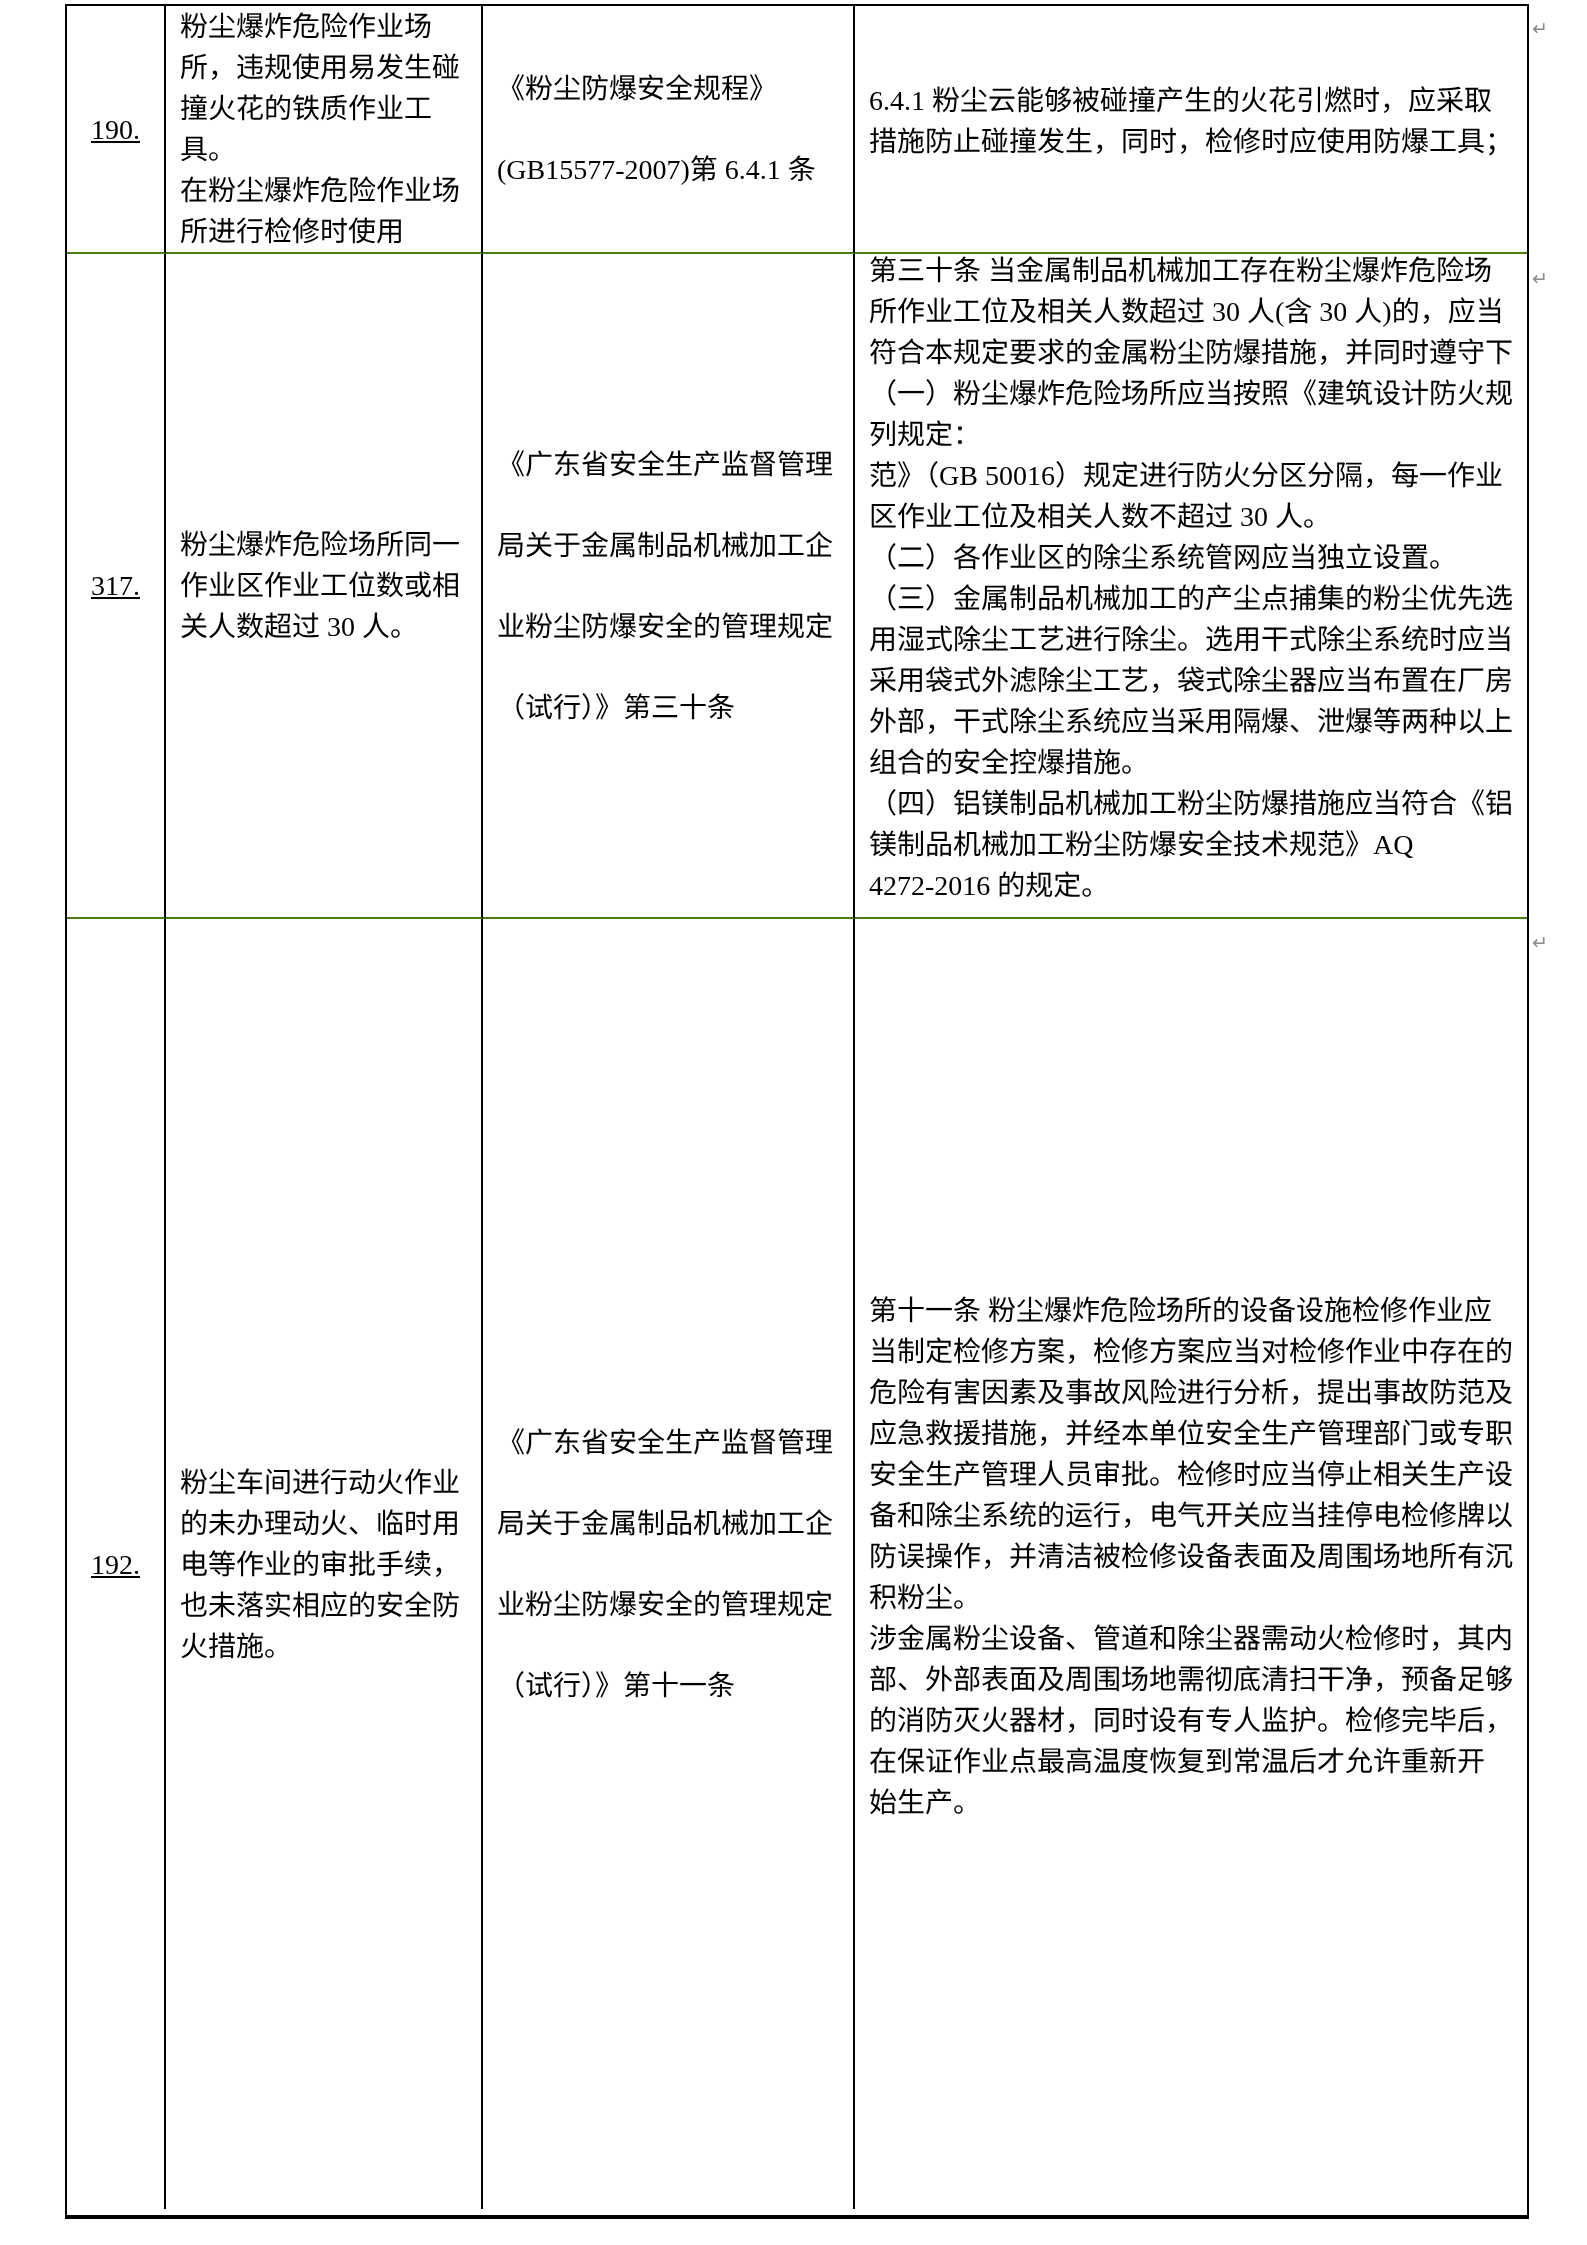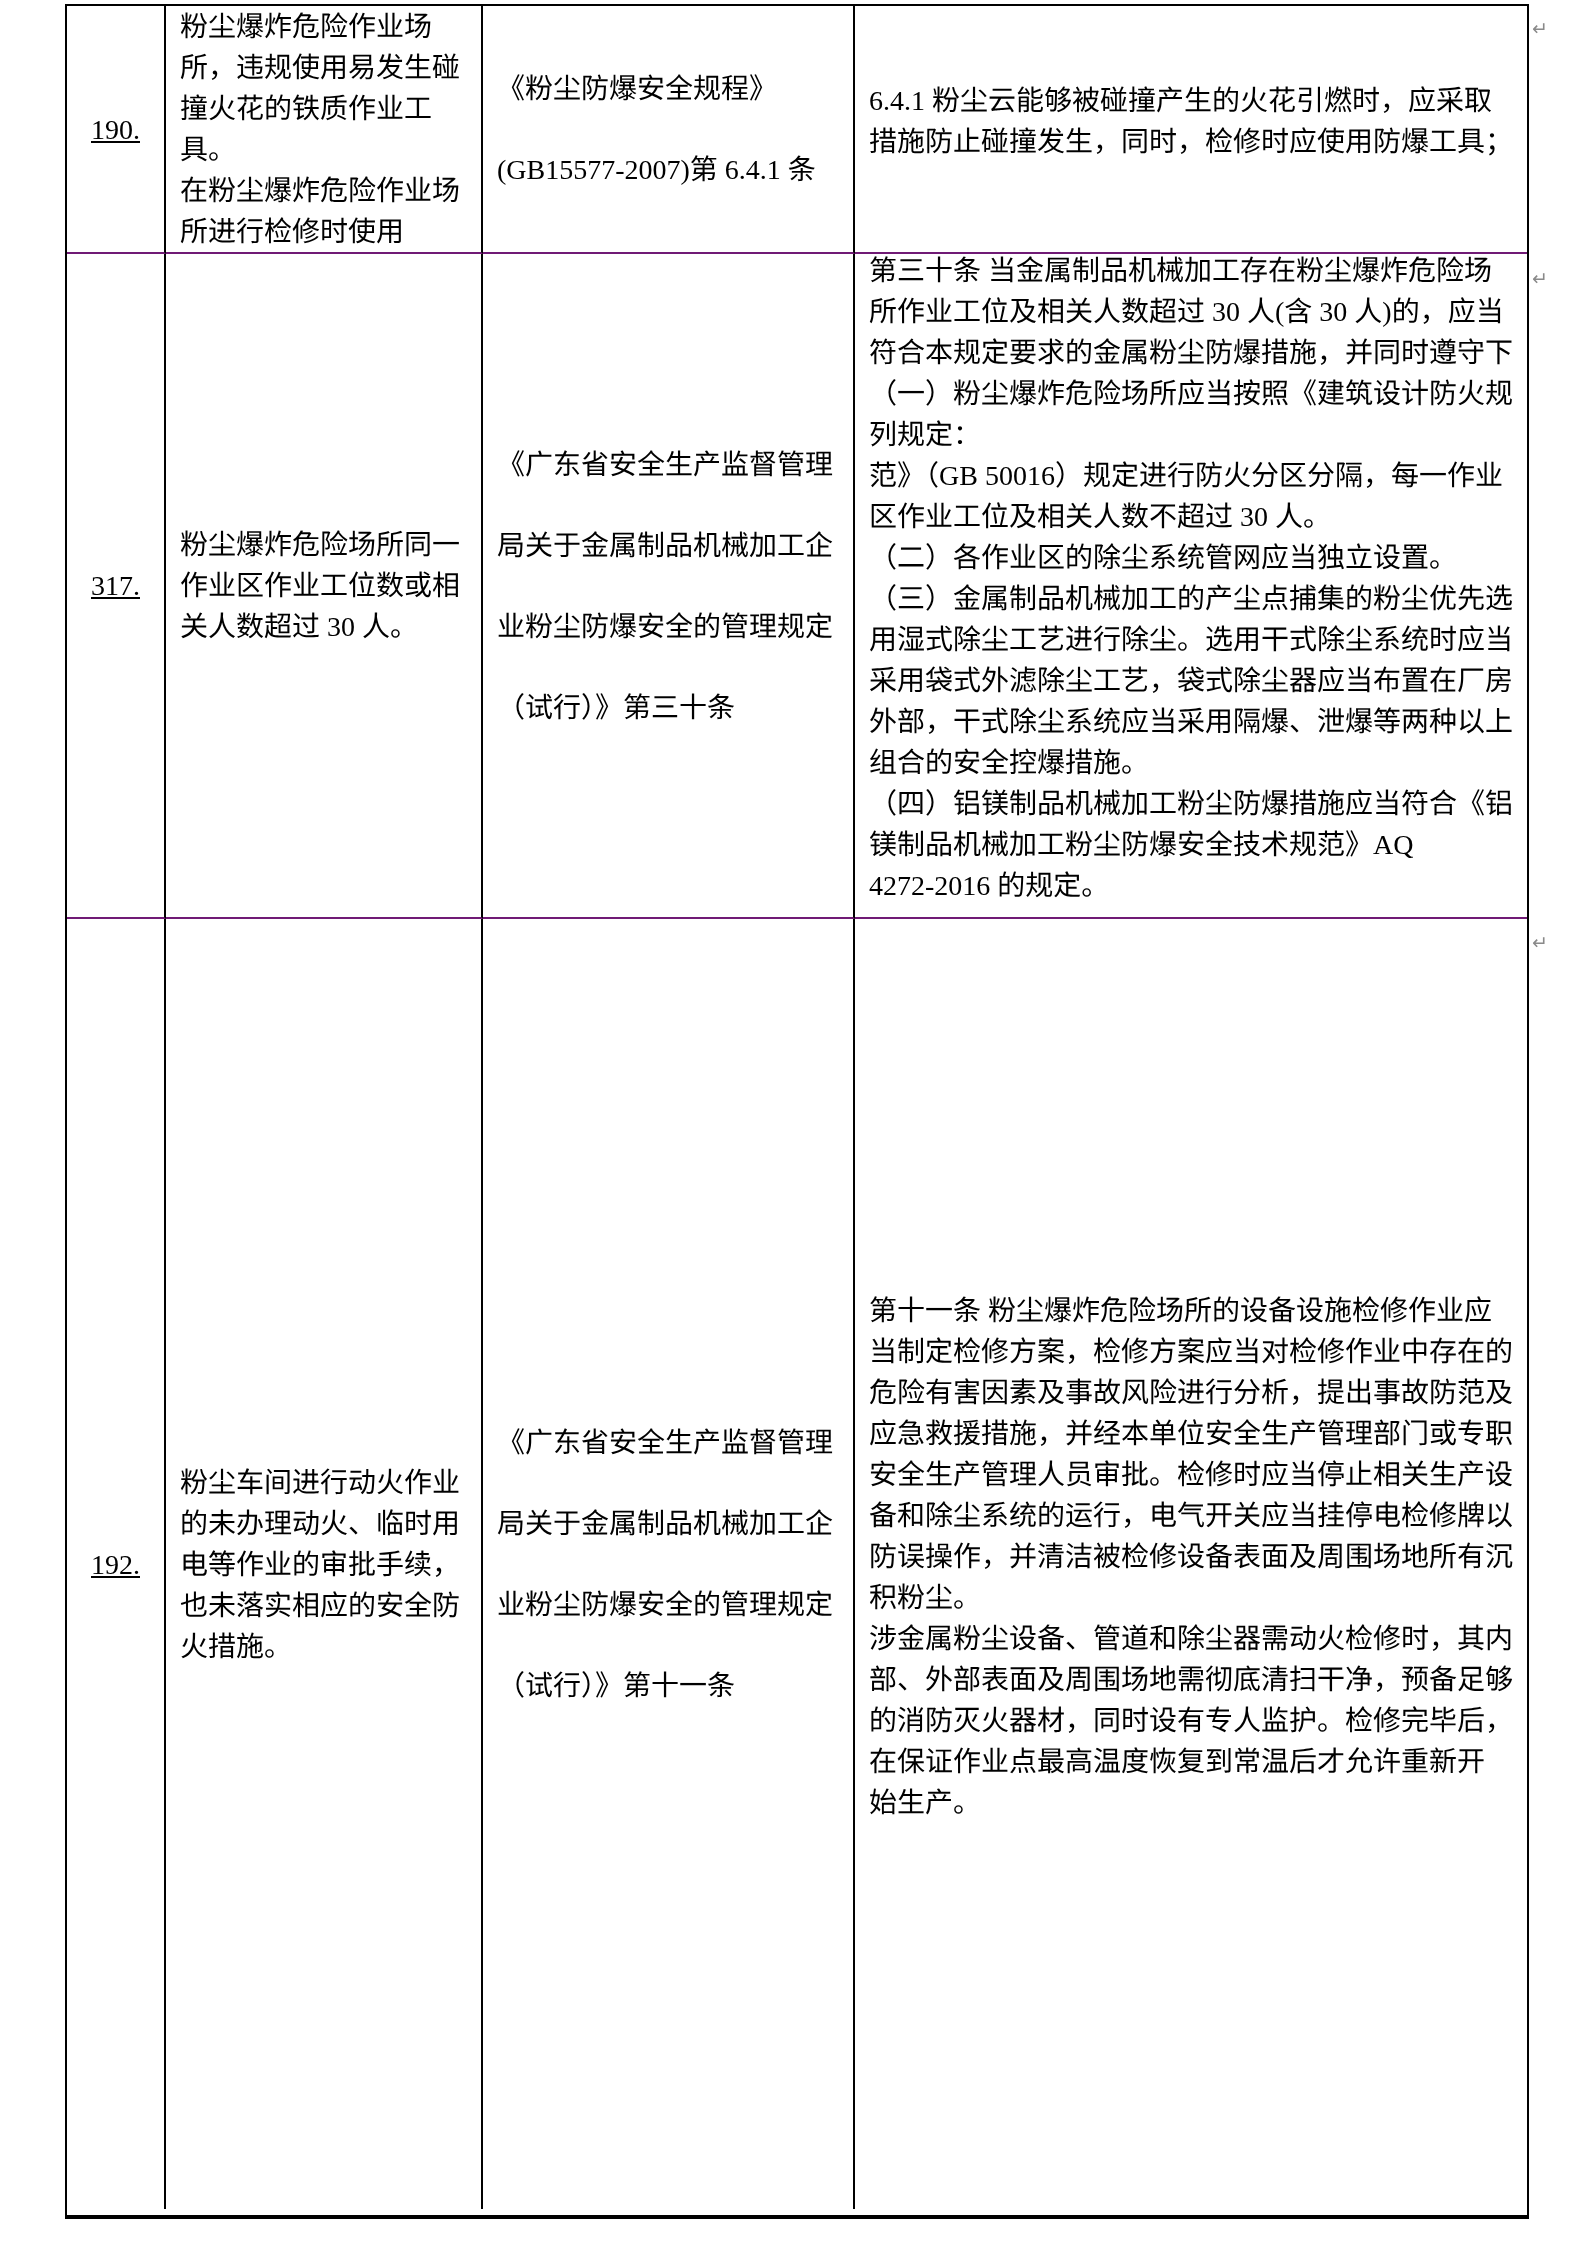--- a/index.html
+++ b/index.html
@@ -25,21 +25,21 @@
     box-sizing: border-box;
     border: 2px solid #000000;
     border-bottom-width: 4px;
     display: grid;
     grid-template-columns: 99px 317px 372px 672px;
     grid-template-rows: 248px 665px 1290px;
   }
   .cell {
     box-sizing: border-box;
     border-right: 2px solid #000000;
-    border-bottom: 2px solid #701a75;
+    border-bottom: 2px solid #4d7c0f;
     display: flex;
     flex-direction: column;
     justify-content: center;
     overflow: hidden;
     font-size: 28px;
     line-height: 41px;
   }
   .cell.last-col { border-right: none; }
   .cell.last-row { border-bottom: none; }
   .cell.num { align-items: center; text-align: center; padding: 0 4px; text-decoration: underline; }

